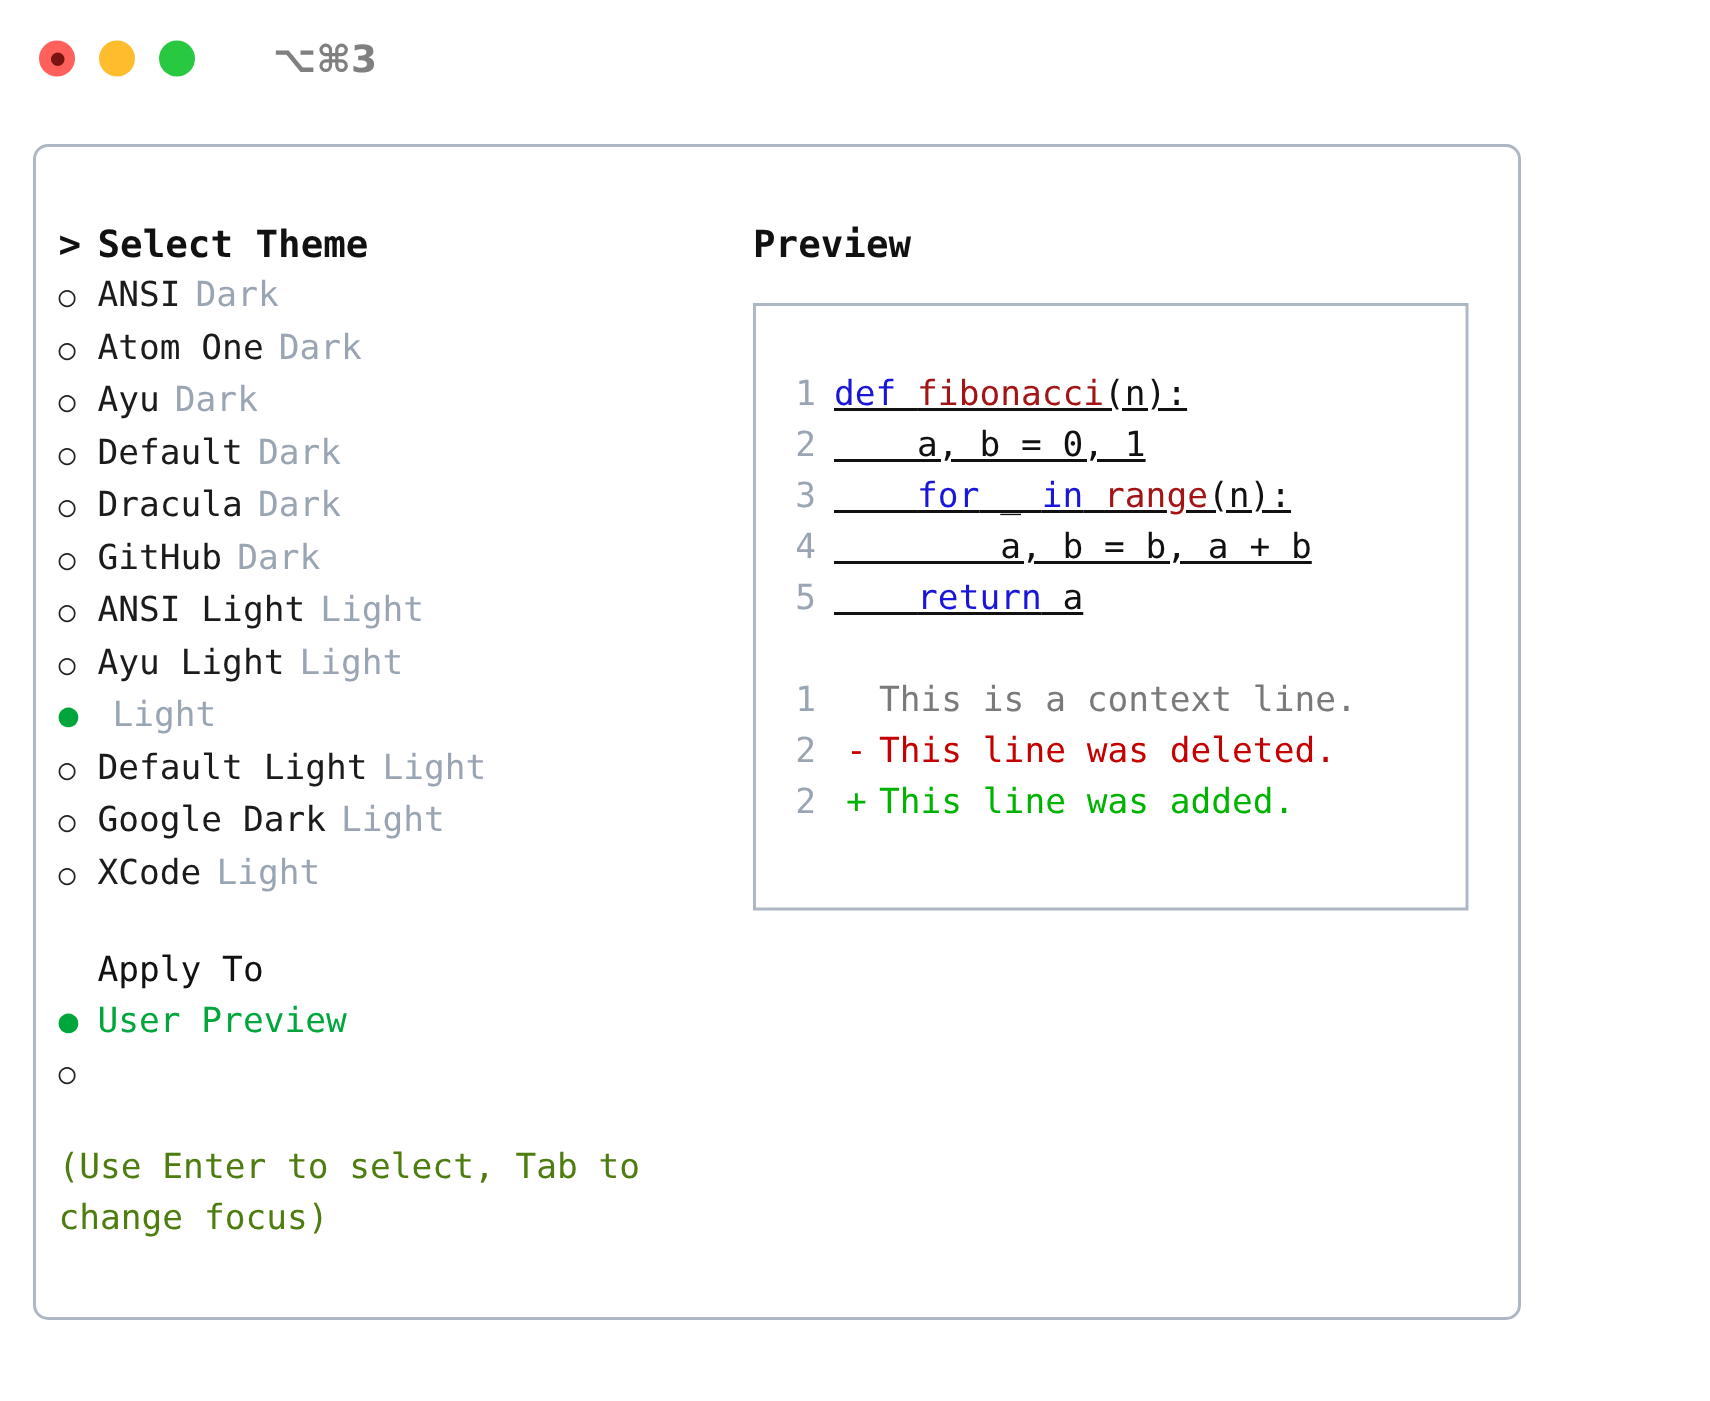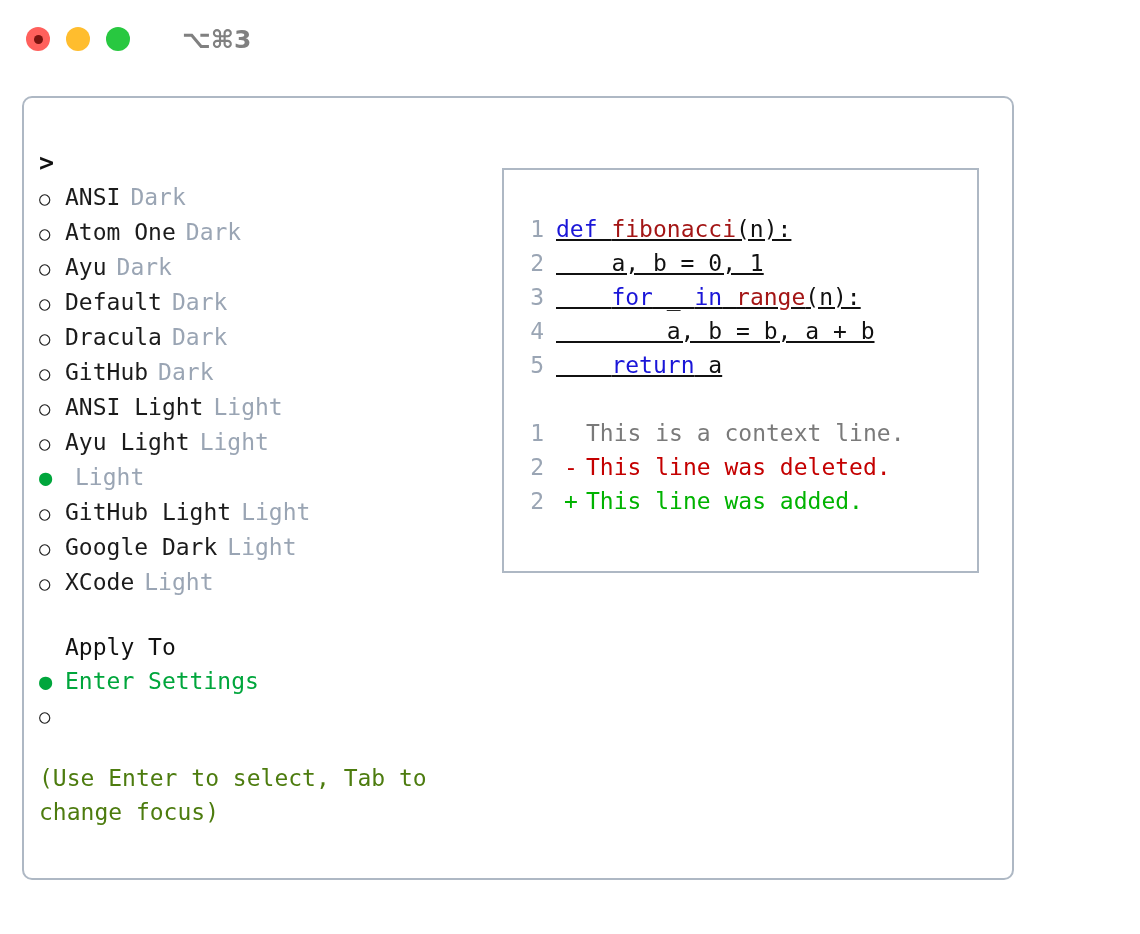--- a/index.html
+++ b/index.html
@@ -226,20 +226,21 @@
     <div class="shortcut">⌥⌘3</div>
   </div>
 
   <div class="panel">
     <div class="panel-inner">
 
       <div class="left-col">
 
         <div class="section-head">
           <span class="caret">&gt;</span>
+          <span>Select Theme</span>
         </div>
 
         <div>
 
           <div class="opt-row">
             <span class="marker">○</span>
             <span class="opt-label">ANSI</span>
             <span class="opt-badge">Dark</span>
           </div>
 
@@ -285,21 +286,21 @@
             <span class="opt-badge">Light</span>
           </div>
 
           <div class="opt-row selected">
             <span class="marker sel">●</span>
             <span class="opt-badge">Light</span>
           </div>
 
           <div class="opt-row">
             <span class="marker">○</span>
-            <span class="opt-label">GitHub Light</span>
+            <span class="opt-label">Default Light</span>
             <span class="opt-badge">Light</span>
           </div>
 
           <div class="opt-row">
             <span class="marker">○</span>
             <span class="opt-label">Google Dark</span>
             <span class="opt-badge">Light</span>
           </div>
 
           <div class="opt-row">
@@ -308,32 +309,33 @@
             <span class="opt-badge">Light</span>
           </div>
 
         </div>
 
         <div class="subsection">
           <div class="subsection-title">Apply To</div>
 
           <div class="opt-row selected">
             <span class="marker sel">●</span>
-            <span class="opt-label">Enter Settings</span>
+            <span class="opt-label">User Preview</span>
           </div>
 
           <div class="opt-row">
             <span class="marker">○</span>
           </div>
         </div>
 
         <div class="hint">(Use Enter to select, Tab to change focus)</div>
       </div>
 
       <div class="right-col">
+        <div class="preview-title">Preview</div>
 
         <div class="preview-box">
 
           <div>
 
             <div class="code-line">
               <span class="lineno">1</span>
               <span class="code-text"><span class="tok-kw">def </span><span class="tok-fn">fibonacci</span><span class="tok-pl">(n):</span></span>
             </div>
 

